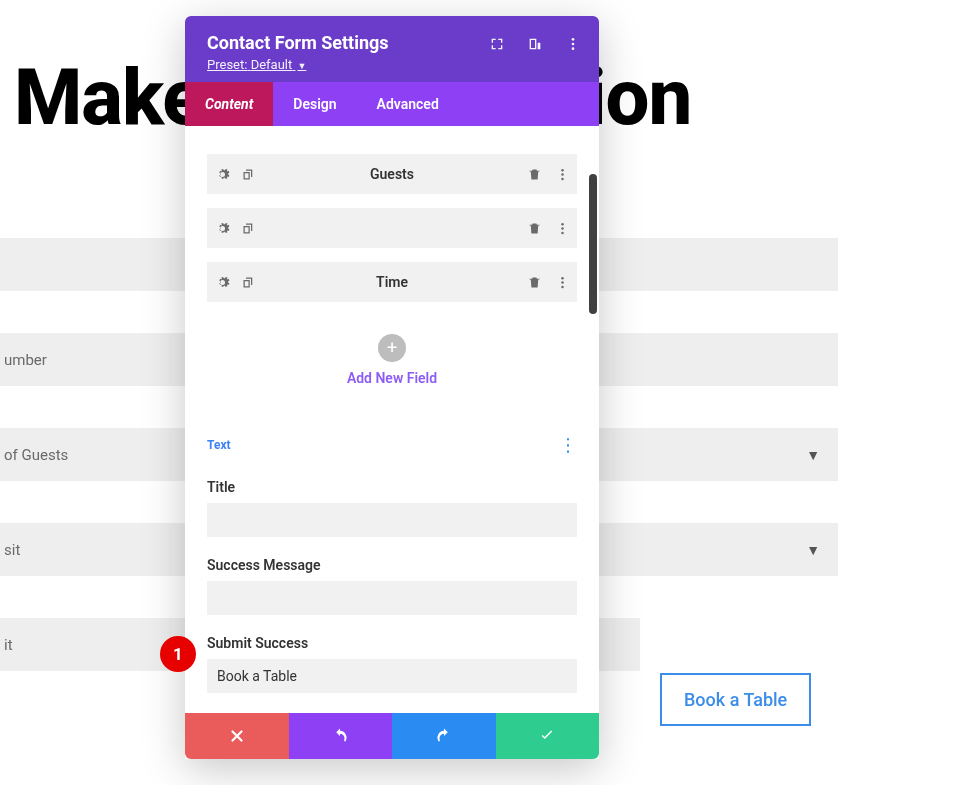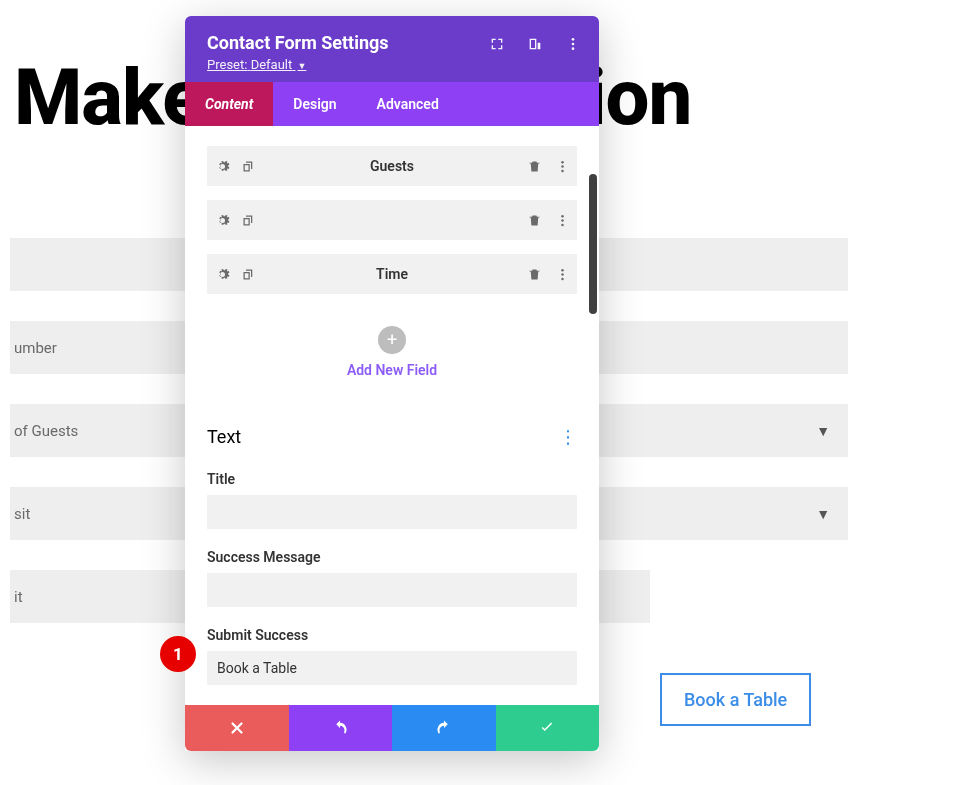--- a/index.html
+++ b/index.html
@@ -1,56 +1,56 @@
 <!DOCTYPE html>
 <html><head>
 <meta charset="utf-8">
 <style>
 * { margin: 0; padding: 0; box-sizing: border-box; font-family: -apple-system, BlinkMacSystemFont, "Segoe UI", Roboto, "Helvetica Neue", Arial, sans-serif; }
 body { background: #fff; width: 960px; height: 785px; overflow: hidden; position: relative; }
 
 .bg-page { position: absolute; inset: 0; }
 .bg-heading { position: absolute; top: 52px; left: 14px; font-size: 78px; font-weight: 800; letter-spacing: -1px; color: #000; white-space: nowrap; }
-.bg-inputs { position: absolute; left: 10px; top: 238px; width: 838px; display: flex; flex-direction: column; gap: 4px; }
+.bg-inputs { position: absolute; left: 0; top: 238px; width: 838px; display: flex; flex-direction: column; gap: 16px; }
 .bg-input-row { width: 100%; height: 53px; background: #eee; display: flex; align-items: center; padding-left: 4px; margin-bottom: 26px; color: #6a6a6a; font-size: 15px; }
 .bg-input-row.select { position: relative; }
 .bg-input-row .chev { position: absolute; right: 18px; font-size: 14px; color: #555; }
 .bg-input-row.twocol { width: 640px; }
 .bg-btn { position: absolute; left: 660px; top: 673px; border: 2px solid #3b8de8; color: #3b8de8; background: #fff; padding: 14px 22px; font-size: 18px; font-weight: 500; }
 
 .modal { position: absolute; left: 185px; top: 16px; width: 414px; background: #fff; border-radius: 0; box-shadow: 0 10px 40px rgba(0,0,0,0.22); display: flex; flex-direction: column; }
 .modal-header { background: #6b3cc9; color: #fff; padding: 16px 22px 10px; border-top-left-radius: 6px; border-top-right-radius: 6px; position: relative; }
 .modal-title { font-size: 18px; font-weight: 700; }
 .modal-preset { font-size: 13px; margin-top: 4px; opacity: .92; text-decoration: underline; }
 .modal-preset .tri { font-size: 9px; margin-left: 2px; }
 .modal-header-icons { position: absolute; top: 20px; right: 18px; display: flex; gap: 22px; align-items: center; }
 .hicon { width: 16px; height: 16px; display: flex; align-items: center; justify-content: center; cursor: pointer; opacity: .95; }
 .hicon svg { width: 16px; height: 16px; fill: #fff; }
 
 .modal-tabs { background: #8e40f4; display: flex; }
 .tab { flex: none; padding: 14px 20px; font-size: 14px; color: #fff; font-weight: 600; cursor: pointer; }
 .tab.active { background: #be185d; font-weight: 700; font-style: italic; }
 
-.modal-body { flex: 1; position: relative; padding: 6px 22px 0; overflow: hidden; min-height: 564px; }
+.modal-body { flex: 1; position: relative; padding: 14px 22px 0; overflow: hidden; min-height: 564px; }
 .scroll-ind { position: absolute; right: 2px; top: 48px; width: 8px; height: 140px; background: #404040; border-radius: 4px; }
 
 .field-row { background: #f1f1f1; margin-bottom: 14px; display: flex; align-items: center; height: 40px; padding: 0 6px; position: relative; }
 .field-left { display: flex; gap: 8px; align-items: center; color: #555; }
 .field-name { position: absolute; left: 0; right: 0; text-align: center; font-size: 14px; font-weight: 600; color: #333; }
 .field-right { margin-left: auto; display: flex; gap: 10px; align-items: center; color: #666; }
 .row-icon { width: 18px; height: 18px; display: flex; align-items: center; justify-content: center; cursor: pointer; }
 .row-icon svg { width: 15px; height: 15px; fill: #6a6a6a; }
 
 .add-wrap { text-align: center; padding: 18px 0 32px; }
 .add-btn { width: 28px; height: 28px; border-radius: 50%; background: #bdbdbd; color: #fff; font-size: 18px; line-height: 28px; margin: 0 auto 8px; cursor: pointer; }
 .add-label { font-size: 14px; color: #8b5cf6; font-weight: 600; }
 
 .section { padding-top: 16px; border-top: 0; }
 .section-head { display: flex; justify-content: space-between; align-items: center; margin-bottom: 24px; }
-.section-title { color: #000000; font-size: 18px; font-weight: 400; }
+.section-title { color: #3b82f6; font-size: 12px; font-weight: 700; }
 .section-dots { color: #2a8cf2; font-size: 18px; cursor: pointer; }
 .field-label { font-size: 14px; font-weight: 600; color: #333; margin-bottom: 8px; }
 .text-input { width: 100%; height: 34px; background: #f1f1f1; border: none; padding: 0 10px; margin-bottom: 20px; font-size: 14px; color: #333; }
 
 .modal-footer { display: flex; height: 46px; border-bottom-left-radius: 6px; border-bottom-right-radius: 6px; overflow: hidden; }
 .foot-btn { flex: 1; display: flex; align-items: center; justify-content: center; cursor: pointer; }
 .foot-btn svg { width: 18px; height: 18px; fill: #fff; }
 .fb-close  { background: #ea5b5b; }
 .fb-undo   { background: #8e40f4; }
 .fb-redo   { background: #2a8cf2; }

